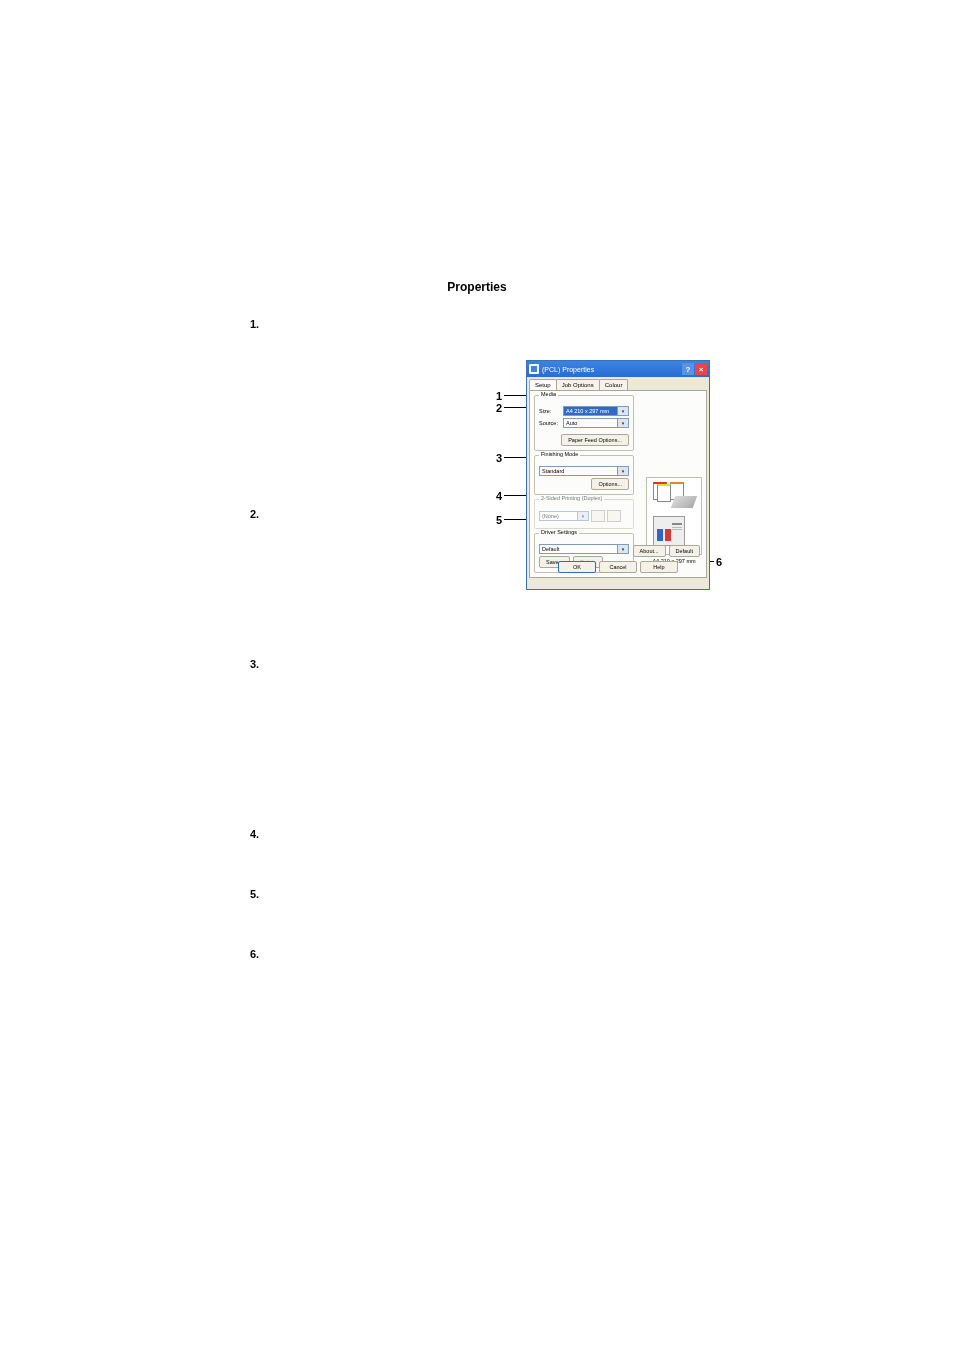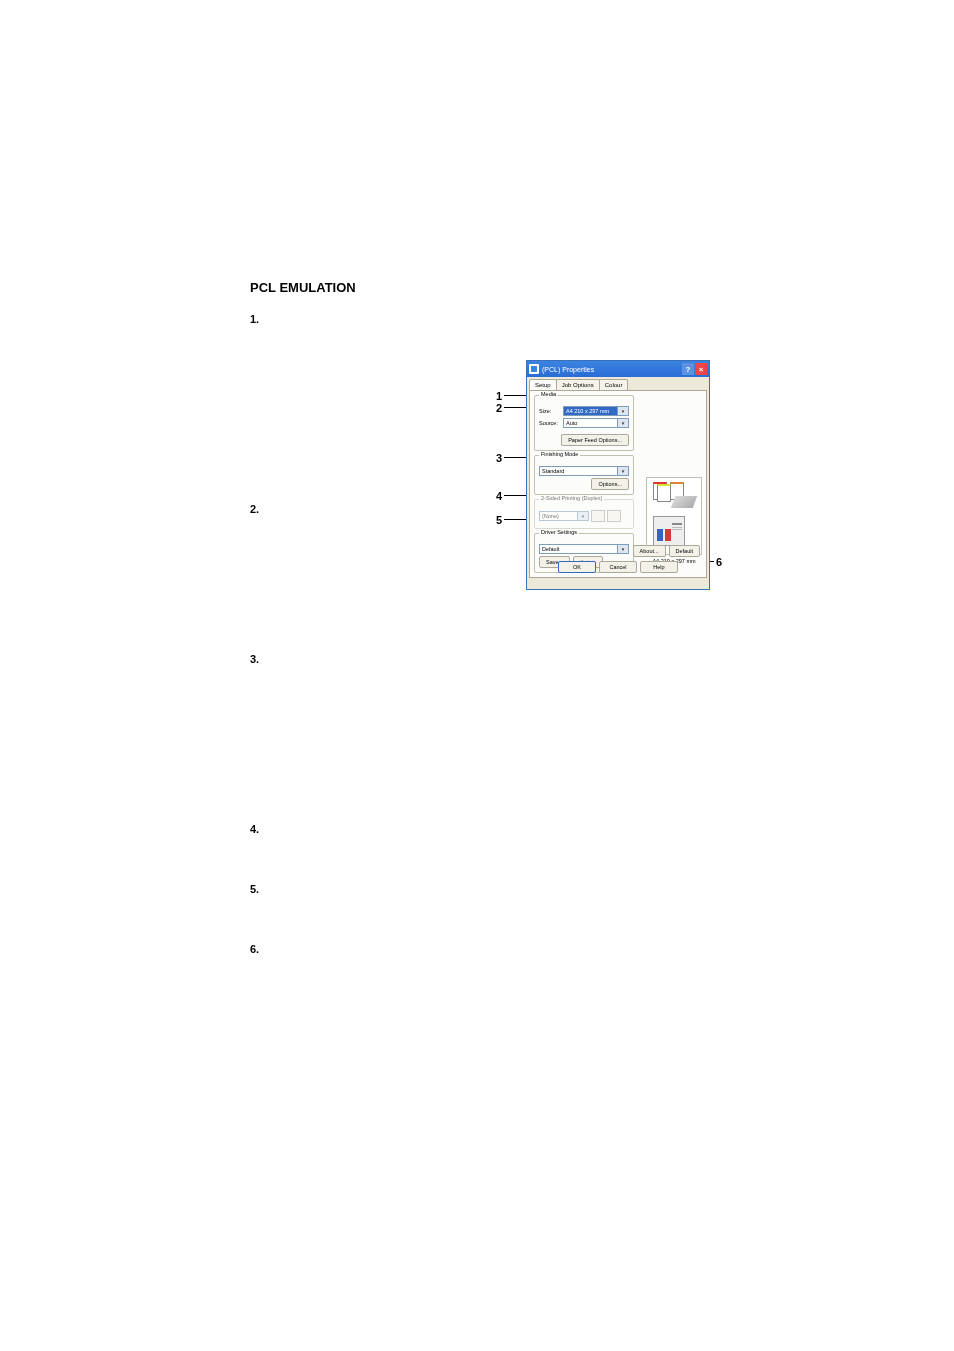--- a/index.html
+++ b/index.html
@@ -196,21 +196,21 @@
     .about-row{
       position:absolute;
       bottom:20px; right:6px;
       display:flex; gap:3px;
     }
   </style>
 </head>
 <body>
 
 <div class="page">
-  <div class="section-title">PCL EMULATION</div>
+  <div class="sub-title">Properties</div>
 
   <div class="list-item">
     <span class="list-num">1.</span>
     <span class="list-body"></span>
   </div>
   <div style="height:150px"></div>
   <div class="list-item">
     <span class="list-num">2.</span>
     <span class="list-body"></span>
   </div>

